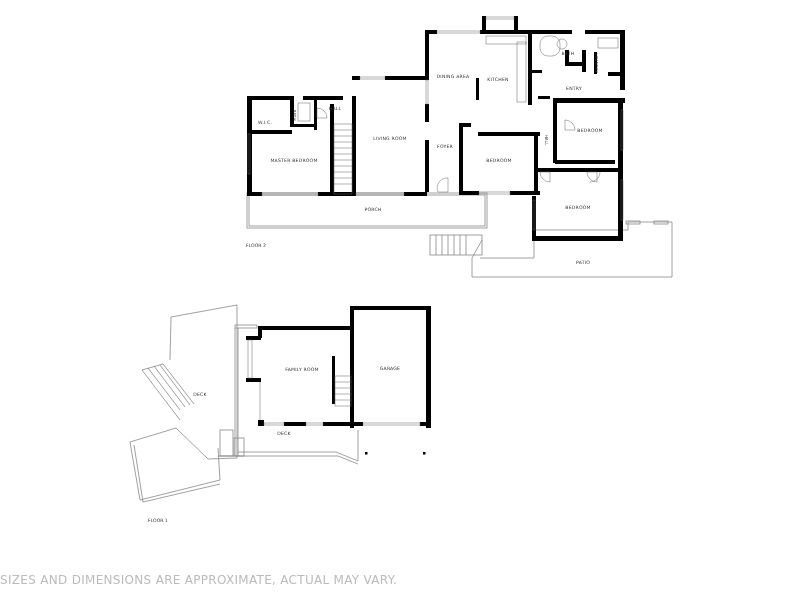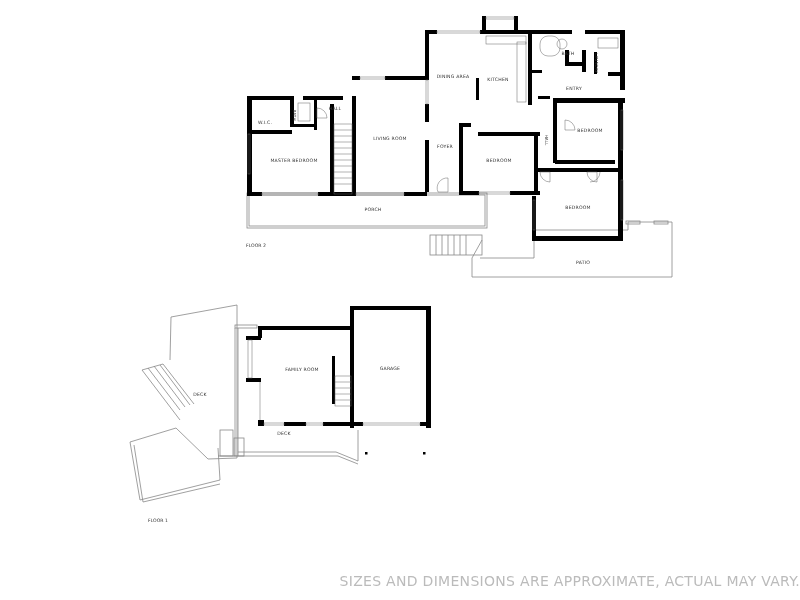--- a/index.html
+++ b/index.html
@@ -1,21 +1,21 @@
 <!DOCTYPE html>
 <html><head>
 <meta charset="utf-8">
 <style>
   html,body{margin:0;padding:0;background:#fff;}
   body{width:800px;height:600px;position:relative;overflow:hidden;font-family:"DejaVu Sans",sans-serif;}
   svg{position:absolute;left:0;top:0;}
   .lbl{position:absolute;font-size:4.6px;color:#333;letter-spacing:0.2px;white-space:nowrap;transform:translate(-50%,-50%);}
   .vlbl{position:absolute;font-size:4.2px;color:#333;white-space:nowrap;transform:translate(-50%,-50%) rotate(90deg);}
   .floor{position:absolute;font-size:4.6px;color:#333;white-space:nowrap;}
-  .disclaimer{position:absolute;left:0;width:800px;top:573px;text-align:right;font-size:14px;color:#bbb;letter-spacing:0.3px;}
+  .disclaimer{position:absolute;left:0;width:800px;top:573px;text-align:left;font-size:12px;color:#bbb;letter-spacing:0.3px;}
 </style>
 </head>
 <body>
 
 <svg width="800" height="600" viewBox="0 0 800 600">
 
   <g fill="none" stroke="#888" stroke-width="0.8">
     <rect x="247" y="193" width="240" height="35"></rect>
     <rect x="249" y="195" width="236" height="31"></rect>
     <rect x="430" y="235" width="52" height="20"></rect>

